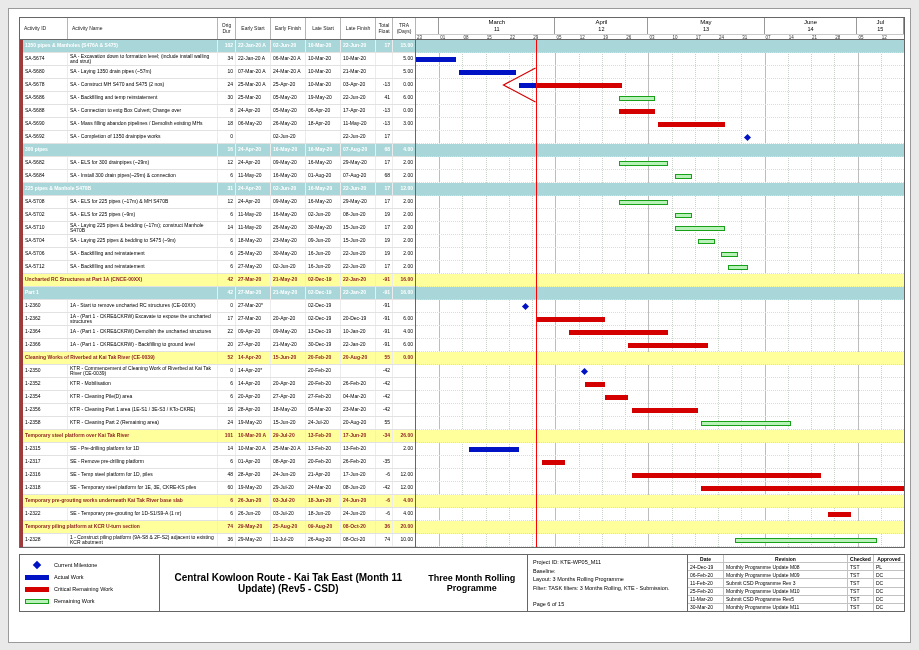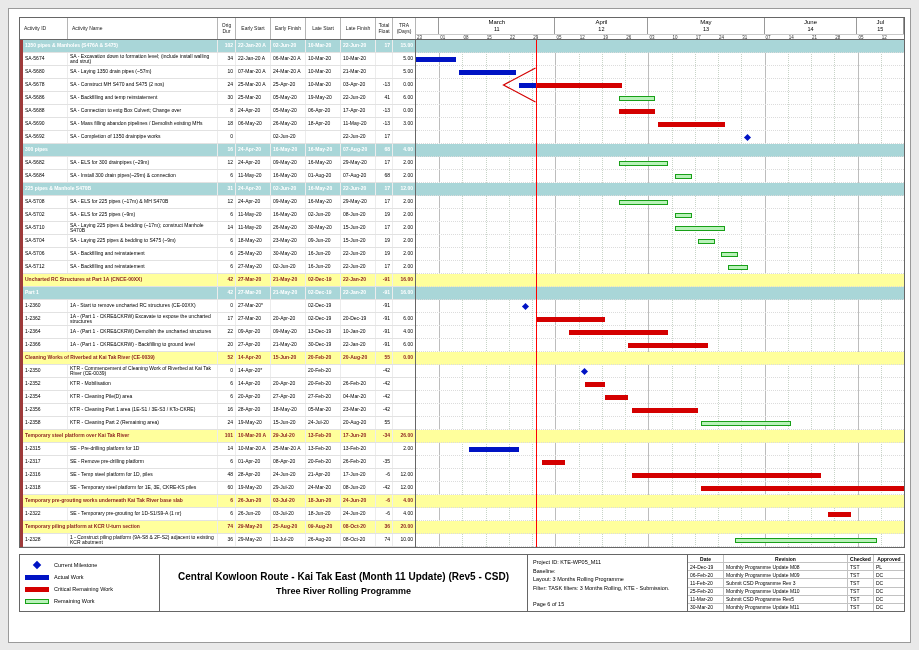--- a/index.html
+++ b/index.html
@@ -45,21 +45,21 @@
   .dep{position:absolute;left:0;top:0;width:100%;height:100%;z-index:2;pointer-events:none}
   
   .footer{position:absolute;left:10px;top:545px;width:886px;height:58px;border:1px solid #666;display:flex;background:#fff}
   .legend{width:140px;border-right:1px solid #666;padding:4px 5px;display:flex;flex-direction:column;justify-content:space-around}
   .litem{display:flex;align-items:center;gap:5px;font-size:5.5px}
   .lg{width:24px;height:5px;flex:none}
   .lg.milestone{width:6px;height:6px;background:var(--c-actual,#0013c4);transform:rotate(45deg);margin-left:9px;margin-right:9px;width:6px}
   .lg.actual{background:var(--c-actual,#0013c4)}
   .lg.critical{background:var(--c-critical,#d40000)}
   .lg.remaining{background:var(--c-remaining_fill,#b9f2b9);border:1px solid var(--c-remaining_border,#18a018)}
-  .titlebox{flex:1;border-right:1px solid #666;display:flex;flex-direction:column;align-items:center;justify-content:center;gap:4px;padding:2px}
+  .titlebox{flex:1;border-right:1px solid #666;display:flex;flex-direction:row;align-items:center;justify-content:center;gap:4px;padding:2px}
   .t1{font-size:10px;font-weight:bold;text-align:center}
   .t2{font-size:9px;font-weight:bold;text-align:center}
   .infobox{width:160px;border-right:1px solid #666;padding:4px 5px;font-size:5.5px;display:flex;flex-direction:column;gap:2.5px}
   .infobox .pg{margin-top:auto}
   .revtable{width:216px;display:flex;flex-direction:column;font-size:5px}
   .revrow{display:grid;grid-template-columns:36px 1fr 26px 30px;flex:1;border-bottom:1px solid #c2c2c2;align-items:center}
   .revrow:last-child{border-bottom:none}
   .revrow>div{padding:0 2px;border-right:1px solid #c2c2c2;overflow:hidden;white-space:nowrap;height:100%;display:flex;align-items:center}
   .revrow>div:last-child{border-right:none}
   .revrow.h>div{font-weight:bold;justify-content:center}
@@ -699,21 +699,21 @@
           <div class="lg critical"></div>
           <span>Critical Remaining Work</span>
         </div>
         <div class="litem">
           <div class="lg remaining"></div>
           <span>Remaining Work</span>
         </div>
       </div>
     <div class="titlebox">
       <div class="t1">Central Kowloon Route - Kai Tak East (Month 11 Update) (Rev5 - CSD)</div>
-      <div class="t2">Three River Rolling Programme</div>
+      <div class="t2">Three Month Rolling Programme</div>
     </div>
     <div class="infobox" id="infobox">
         <div>Project ID: KTE-WP05_M11</div>
         <div>Baseline:</div>
         <div>Layout: 3 Months Rolling Programme</div>
         <div>Filter: TASK filters: 3 Months Rolling, KTE - Submission.</div>
         <div class="pg">Page 6 of 15</div>
       </div>
     <div class="revtable" id="revtable">
         <div class="revrow h">

